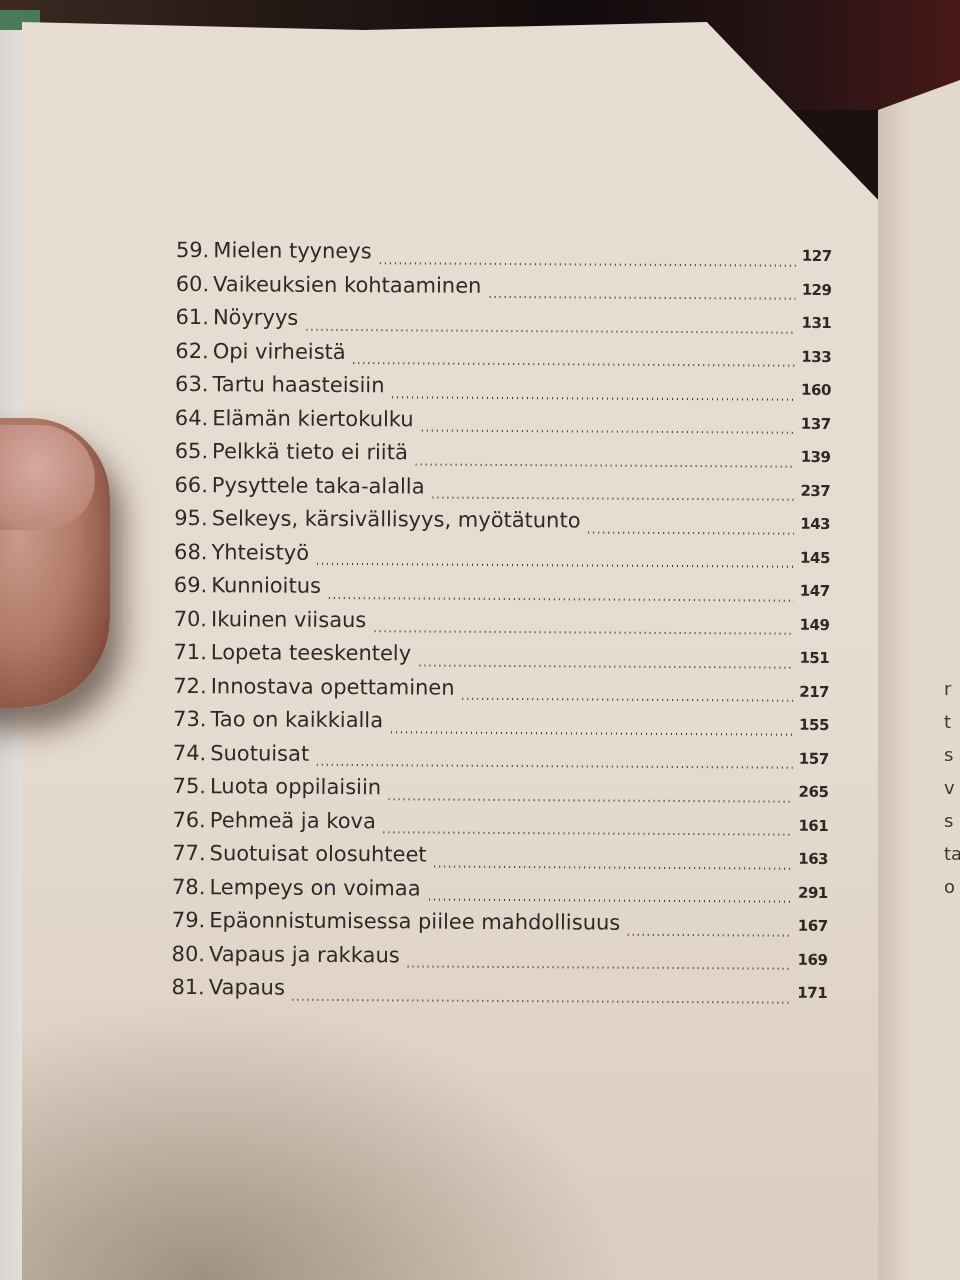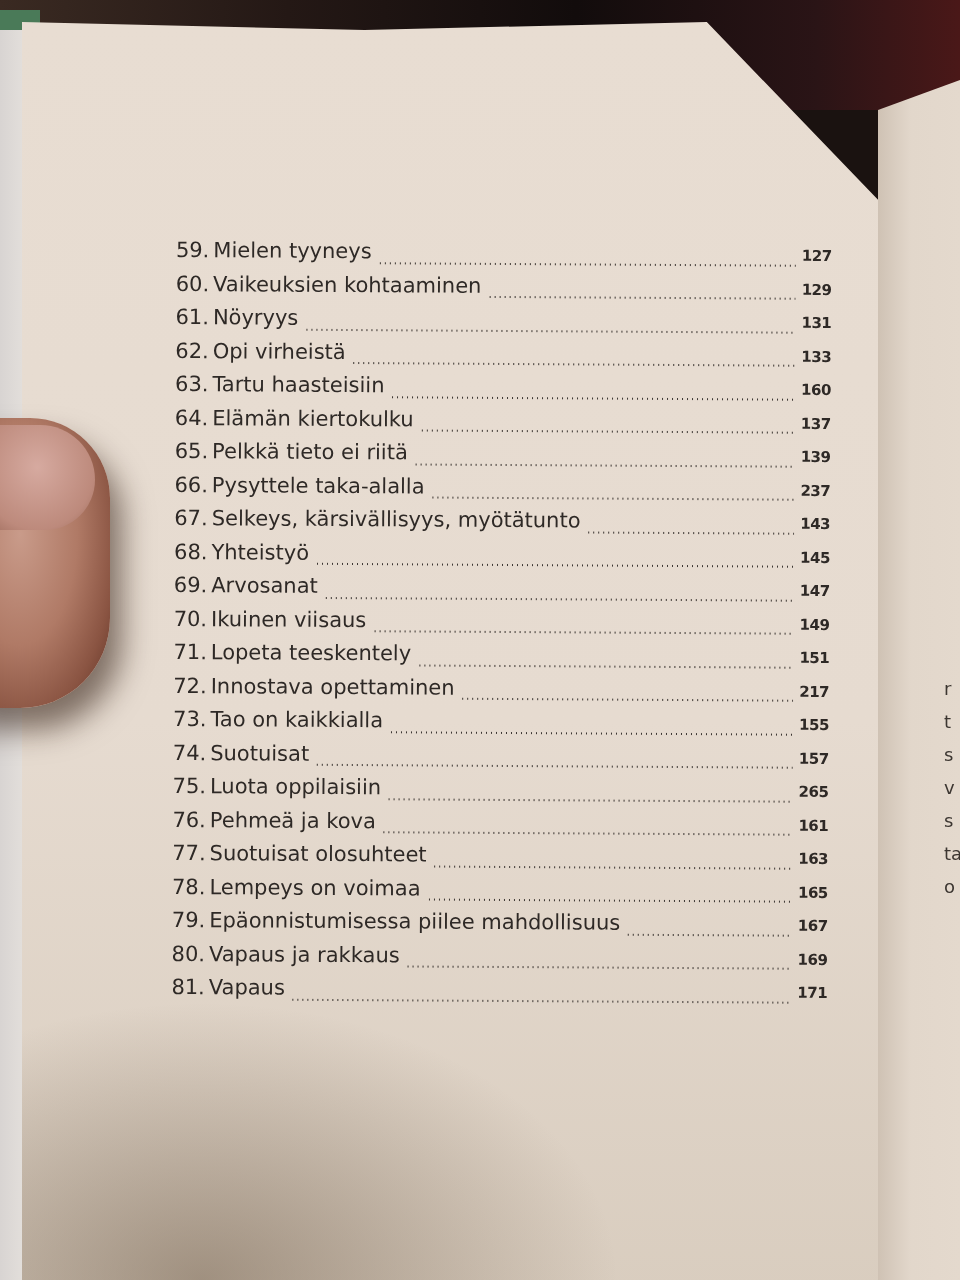--- a/index.html
+++ b/index.html
@@ -130,34 +130,34 @@
       <span class="toc-dots"></span>
       <span class="toc-page">139</span>
     </div>
     <div class="toc-row">
       <span class="toc-num">66.</span>
       <span class="toc-title">Pysyttele taka-alalla</span>
       <span class="toc-dots"></span>
       <span class="toc-page">237</span>
     </div>
     <div class="toc-row">
-      <span class="toc-num">67.</span>
+      <span class="toc-num">95.</span>
       <span class="toc-title">Selkeys, kärsivällisyys, myötätunto</span>
       <span class="toc-dots"></span>
       <span class="toc-page">143</span>
     </div>
     <div class="toc-row">
       <span class="toc-num">68.</span>
       <span class="toc-title">Yhteistyö</span>
       <span class="toc-dots"></span>
       <span class="toc-page">145</span>
     </div>
     <div class="toc-row">
       <span class="toc-num">69.</span>
-      <span class="toc-title">Arvosanat</span>
+      <span class="toc-title">Kunnioitus</span>
       <span class="toc-dots"></span>
       <span class="toc-page">147</span>
     </div>
     <div class="toc-row">
       <span class="toc-num">70.</span>
       <span class="toc-title">Ikuinen viisaus</span>
       <span class="toc-dots"></span>
       <span class="toc-page">149</span>
     </div>
     <div class="toc-row">
@@ -199,21 +199,21 @@
     <div class="toc-row">
       <span class="toc-num">77.</span>
       <span class="toc-title">Suotuisat olosuhteet</span>
       <span class="toc-dots"></span>
       <span class="toc-page">163</span>
     </div>
     <div class="toc-row">
       <span class="toc-num">78.</span>
       <span class="toc-title">Lempeys on voimaa</span>
       <span class="toc-dots"></span>
-      <span class="toc-page">165</span>
+      <span class="toc-page">291</span>
     </div>
     <div class="toc-row">
       <span class="toc-num">79.</span>
       <span class="toc-title">Epäonnistumisessa piilee mahdollisuus</span>
       <span class="toc-dots"></span>
       <span class="toc-page">167</span>
     </div>
     <div class="toc-row">
       <span class="toc-num">80.</span>
       <span class="toc-title">Vapaus ja rakkaus</span>

